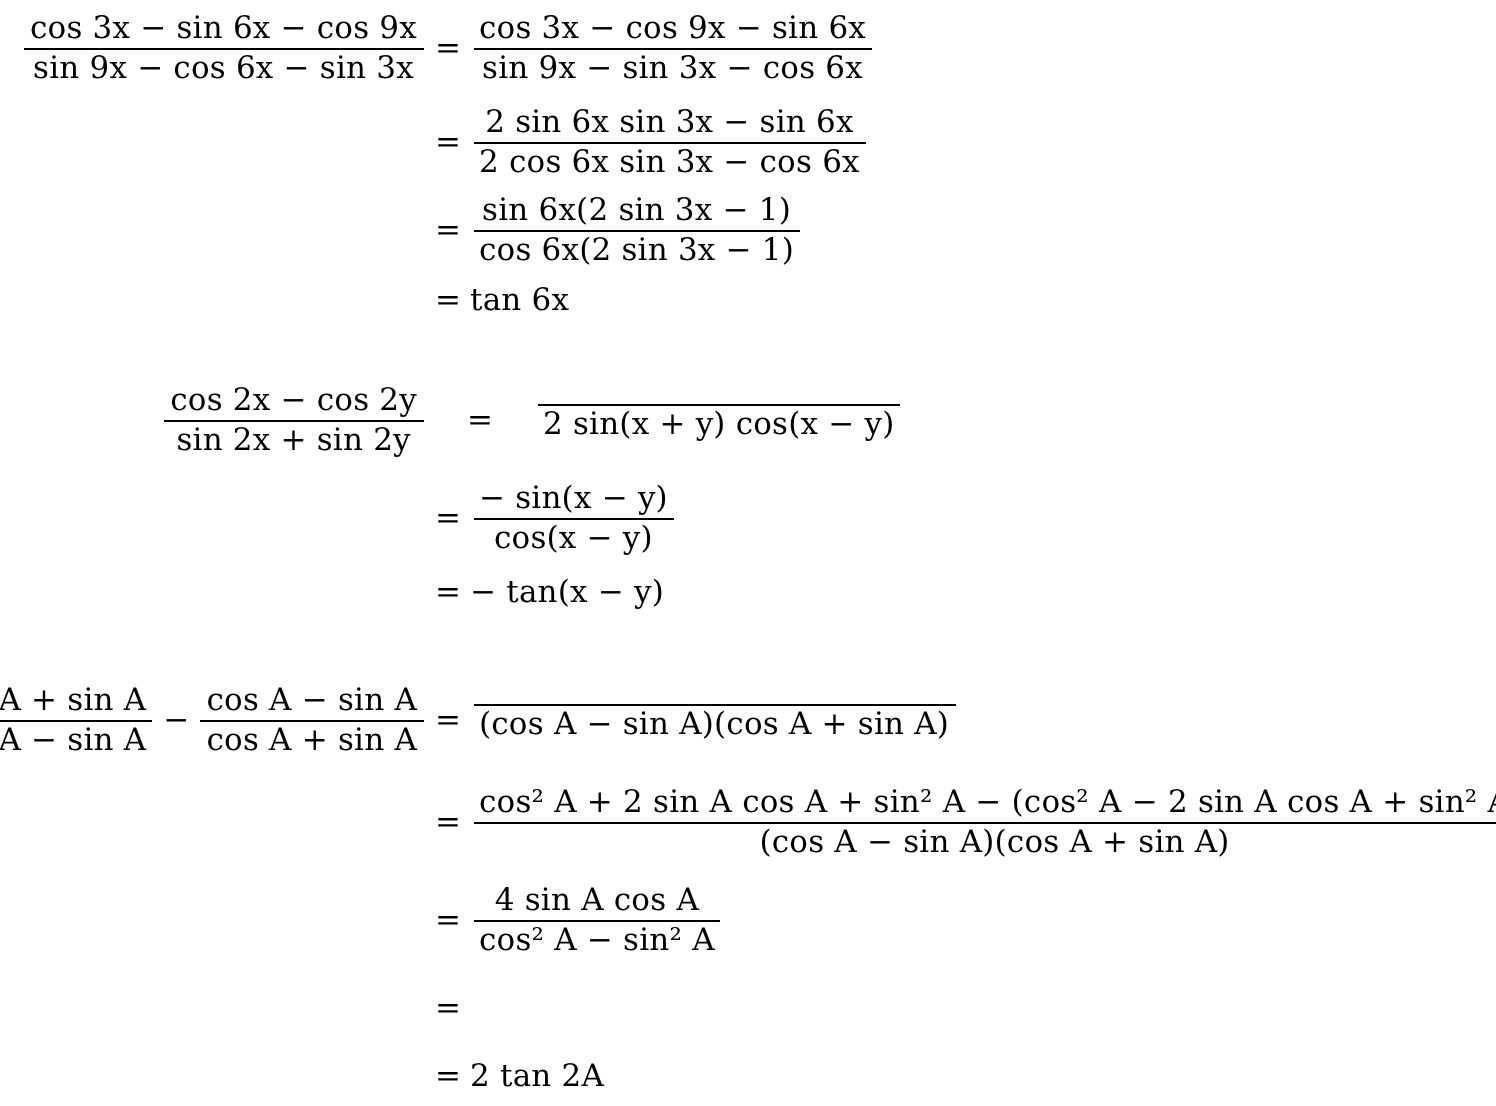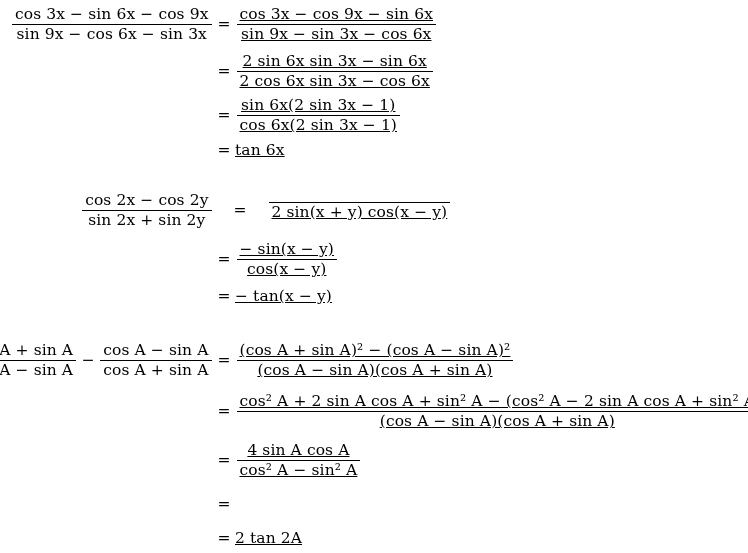--- a/index.html
+++ b/index.html
@@ -54,21 +54,20 @@
   
   .rel {
     width: 22px;
     text-align: center;
     flex: 0 0 22px;
   }
   .rhs {
     display: flex;
     flex-direction: row;
     align-items: center;
-    text-decoration: underline;
   }
 
   
   .frac {
     display: inline-flex;
     flex-direction: column;
     align-items: center;
     vertical-align: middle;
     margin: 0 1.5px;
   }
@@ -195,21 +194,20 @@
           </span>
           <span class="bin">−</span>
           <span class="frac">
             <span class="num">cos A − sin A</span>
             <span class="den">cos A + sin A</span>
           </span>
         </div>
         <div class="rel math">=</div>
         <div class="rhs math">
           <span class="frac">
-            <span class="num">(cos A + sin A)² − (cos A − sin A)²</span>
             <span class="den">(cos A − sin A)(cos A + sin A)</span>
           </span>
         </div>
       </div>
 
       <div class="eqline" style="height:52px;">
         <div class="lhs math" style="width:213px;"></div>
         <div class="rel math">=</div>
         <div class="rhs math">
           <span class="frac">

